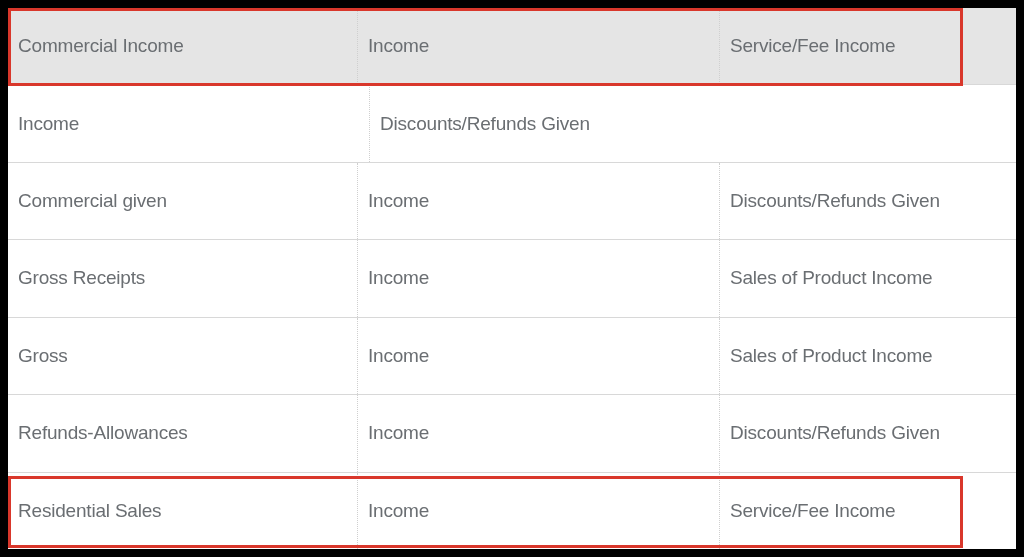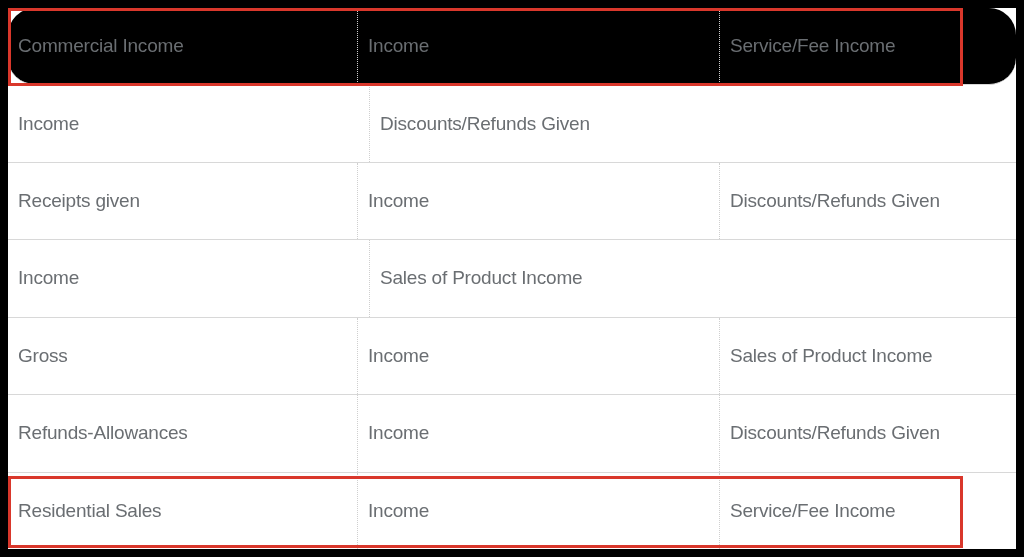--- a/index.html
+++ b/index.html
@@ -29,22 +29,21 @@
     .row {
       display: flex;
       flex: 1;
       border-bottom: 1px solid #d8d8d8;
       position: relative;
     }
     .row:last-child {
       border-bottom: none;
     }
     .row.highlighted {
-      background: #000000;
-      border-radius: 27px;
+      background: #e5e5e5;
     }
     .cell {
       display: flex;
       align-items: center;
       padding-left: 10px;
       font-size: 19px;
       color: #6a6e72;
       font-weight: 400;
       letter-spacing: -0.2px;
     }
@@ -104,31 +103,34 @@
       <div class="cell col2">
           <span>Income</span>
         </div>
       <div class="cell col3">
           <span>Discounts/Refunds Given</span>
         </div>
     </div>
 
     <div class="row">
       <div class="cell col1">
-          <span>Receipts given</span>
+          <span>Commercial given</span>
         </div>
       <div class="cell col2">
           <span>Income</span>
         </div>
       <div class="cell col3">
           <span>Discounts/Refunds Given</span>
         </div>
     </div>
 
     <div class="row">
+      <div class="cell col1">
+          <span>Gross Receipts</span>
+        </div>
       <div class="cell col2">
           <span>Income</span>
         </div>
       <div class="cell col3">
           <span>Sales of Product Income</span>
         </div>
     </div>
 
     <div class="row">
       <div class="cell col1">

